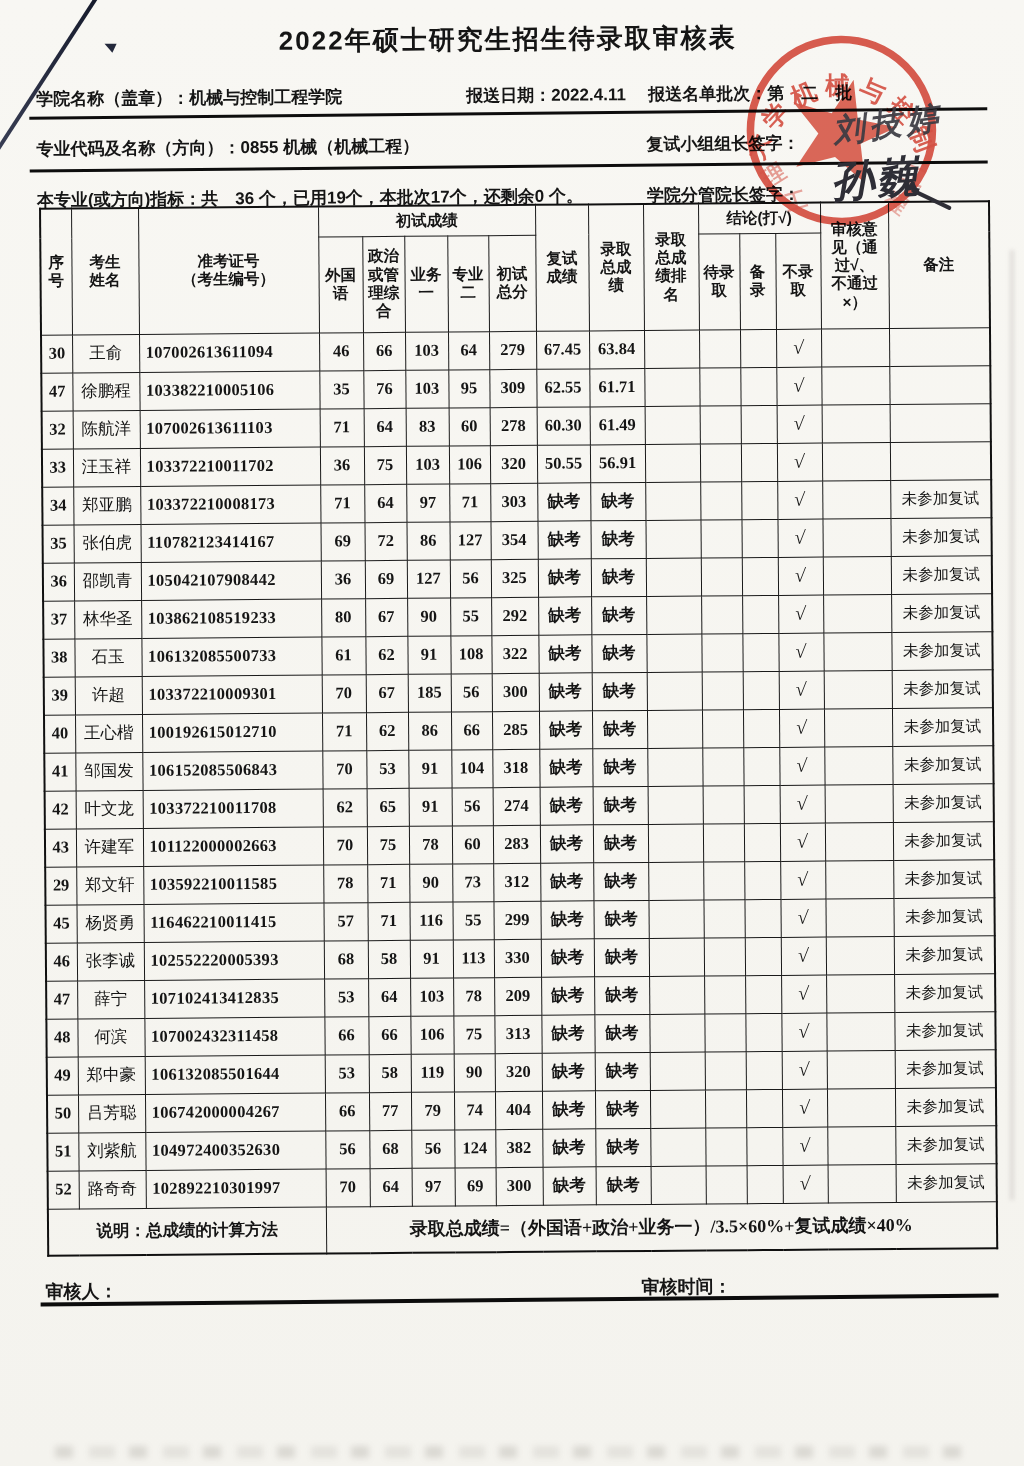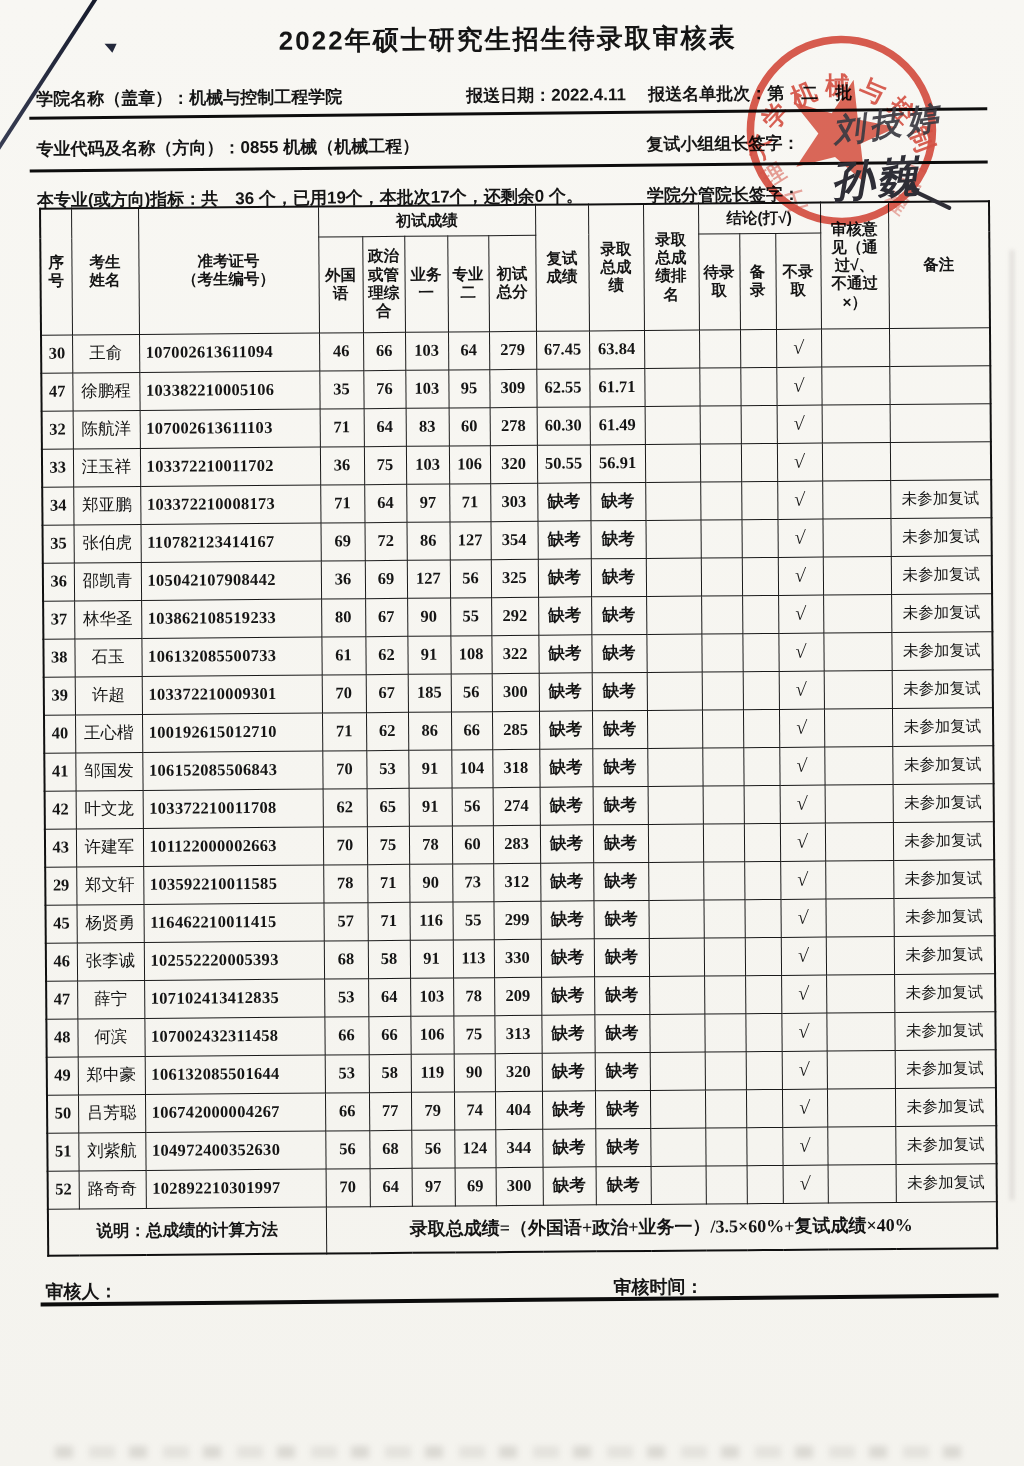--- a/index.html
+++ b/index.html
@@ -41,21 +41,21 @@
   td.tick span{display:inline-block;transform:rotate(5deg);font-size:19px;font-weight:600;}
   td.remark{font-size:15.5px;font-weight:500;border-radius:18px;}
   td.note-label{font-family:"Liberation Sans","DejaVu Sans",sans-serif;
       font-weight:bold;font-size:16.5px;}
   td.formula{font-size:18px;font-weight:600;}
 
   .audit{position:absolute;top:1276px;left:40px;width:952px;height:40px;
          font-family:"Liberation Sans","DejaVu Sans",sans-serif;
          font-weight:bold;font-size:18px;}
   .audit span{position:absolute;top:0;background:transparent;}
-  .audit .t2{left:568px;text-align:right;}
+  .audit .t2{left:596px;text-align:right;}
   .audit-line{position:absolute;top:22px;left:-5px;width:958px;height:3.5px;
          background:#0c0c0c;transform:rotate(-0.08deg);}
 
   .stamp{position:absolute;left:746px;top:34px;width:198px;height:198px;
          opacity:.88;mix-blend-mode:multiply;z-index:5;}
   .sig{position:absolute;z-index:6;font-style:italic;
        font-family:"DejaVu Serif","Liberation Serif",serif;}
   #sig1{left:836px;top:106px;font-size:32px;font-weight:600;color:#3a3a42;
         transform:rotate(-7deg);letter-spacing:5px;opacity:.92;}
   #sig2{left:834px;top:152px;font-size:43px;font-weight:600;color:#2e2e36;
@@ -550,21 +550,21 @@
             <td class="remark">未参加复试</td>
           </tr>
           <tr>
             <td>51</td>
             <td class="name">刘紫航</td>
             <td class="cid">104972400352630</td>
             <td>56</td>
             <td>68</td>
             <td>56</td>
             <td>124</td>
-            <td>344</td>
+            <td>382</td>
             <td>缺考</td>
             <td>缺考</td>
             <td></td>
             <td></td>
             <td></td>
             <td class="tick"><span>√</span></td>
             <td></td>
             <td class="remark">未参加复试</td>
           </tr>
           <tr>

